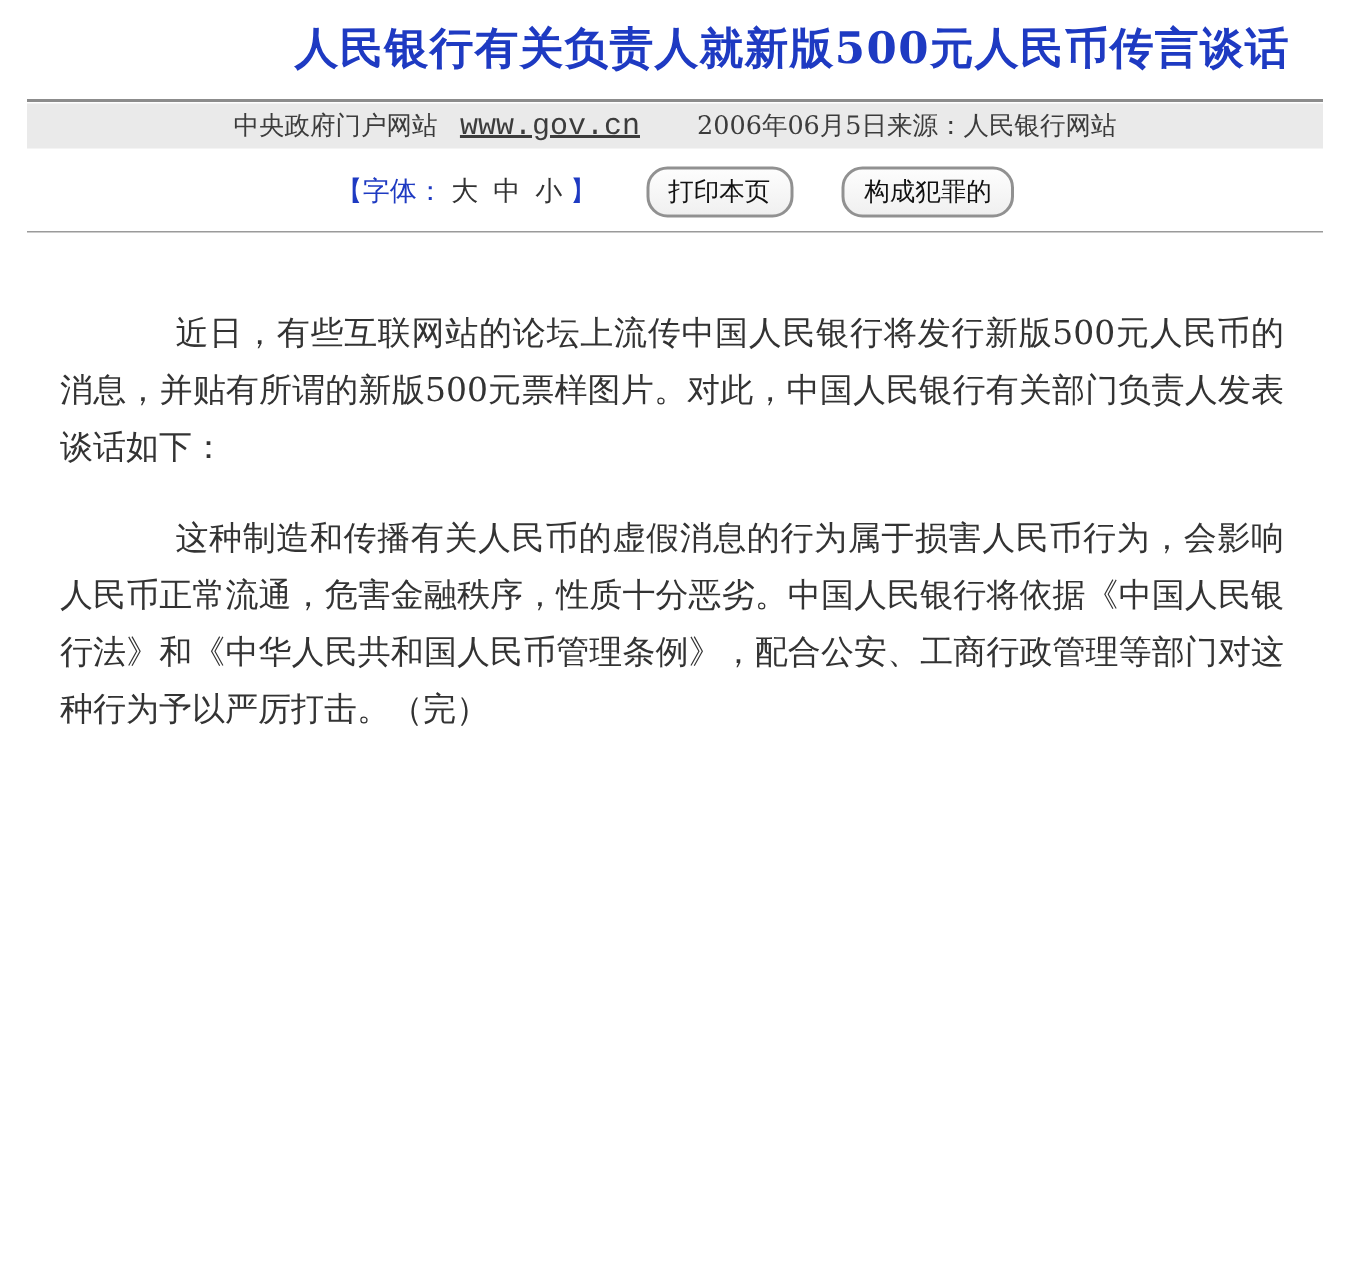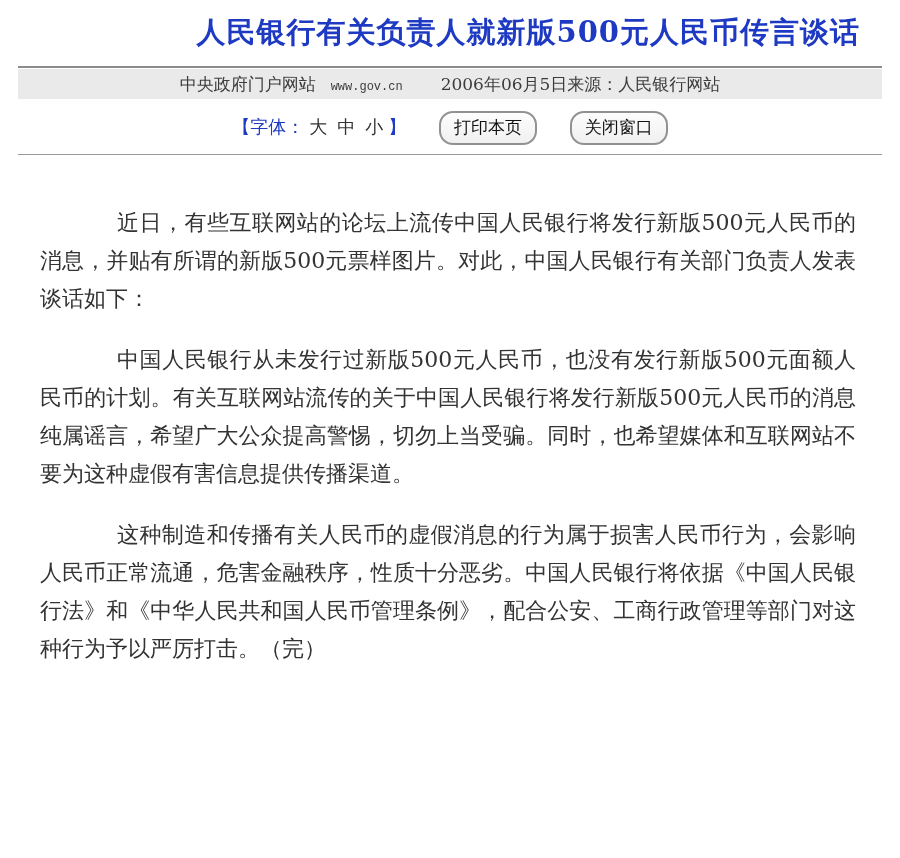--- a/index.html
+++ b/index.html
@@ -27,22 +27,23 @@
     background: #eaeaea;
     height: 30px;
     line-height: 30px;
     text-align: center;
     font-size: 17px;
     color: #3c3c3c;
     white-space: nowrap;
   }
   .site-url {
     font-family: "Liberation Mono", "DejaVu Sans Mono", monospace;
-    font-size: 12px;
+    font-size: 20px;
     margin-left: 15px;
+    text-decoration: underline;
   }
   .meta-date { margin-left: 38px; }
   .meta-source { }
   .toolbar {
     text-align: center;
     padding-top: 12px;
     font-size: 18px;
     white-space: nowrap;
   }
   .font-widget { color: #1e3ac2; }
@@ -85,22 +86,21 @@
 <div class="meta-wrap">
   <div class="divider-strong"></div>
   <div class="meta-bar">
     <span>中央政府门户网站</span><span class="site-url">www.gov.cn</span><span class="meta-date">2006年06月5日</span><span class="meta-source">来源：</span><span>人民银行网站</span>
   </div>
 </div>
 
 <div class="toolbar">
   <span class="font-widget"><span>【字体：</span><span class="font-size-option">大</span><span class="font-size-option">中</span><span class="font-size-option">小</span><span>】</span></span>
   <button class="tool-button">打印本页</button>
-  <button class="tool-button">关闭窗口</button>
+  <button class="tool-button">构成犯罪的</button>
 </div>
 
 <div class="divider-thin"></div>
 
 <div class="article">
   <p>近日，有些互联网站的论坛上流传中国人民银行将发行新版500元人民币的消息，并贴有所谓的新版500元票样图片。对此，中国人民银行有关部门负责人发表谈话如下：</p>
-  <p>中国人民银行从未发行过新版500元人民币，也没有发行新版500元面额人民币的计划。有关互联网站流传的关于中国人民银行将发行新版500元人民币的消息纯属谣言，希望广大公众提高警惕，切勿上当受骗。同时，也希望媒体和互联网站不要为这种虚假有害信息提供传播渠道。</p>
   <p>这种制造和传播有关人民币的虚假消息的行为属于损害人民币行为，会影响人民币正常流通，危害金融秩序，性质十分恶劣。中国人民银行将依据《中国人民银行法》和《中华人民共和国人民币管理条例》，配合公安、工商行政管理等部门对这种行为予以严厉打击。（完）</p>
 </div>
 
 </body></html>

